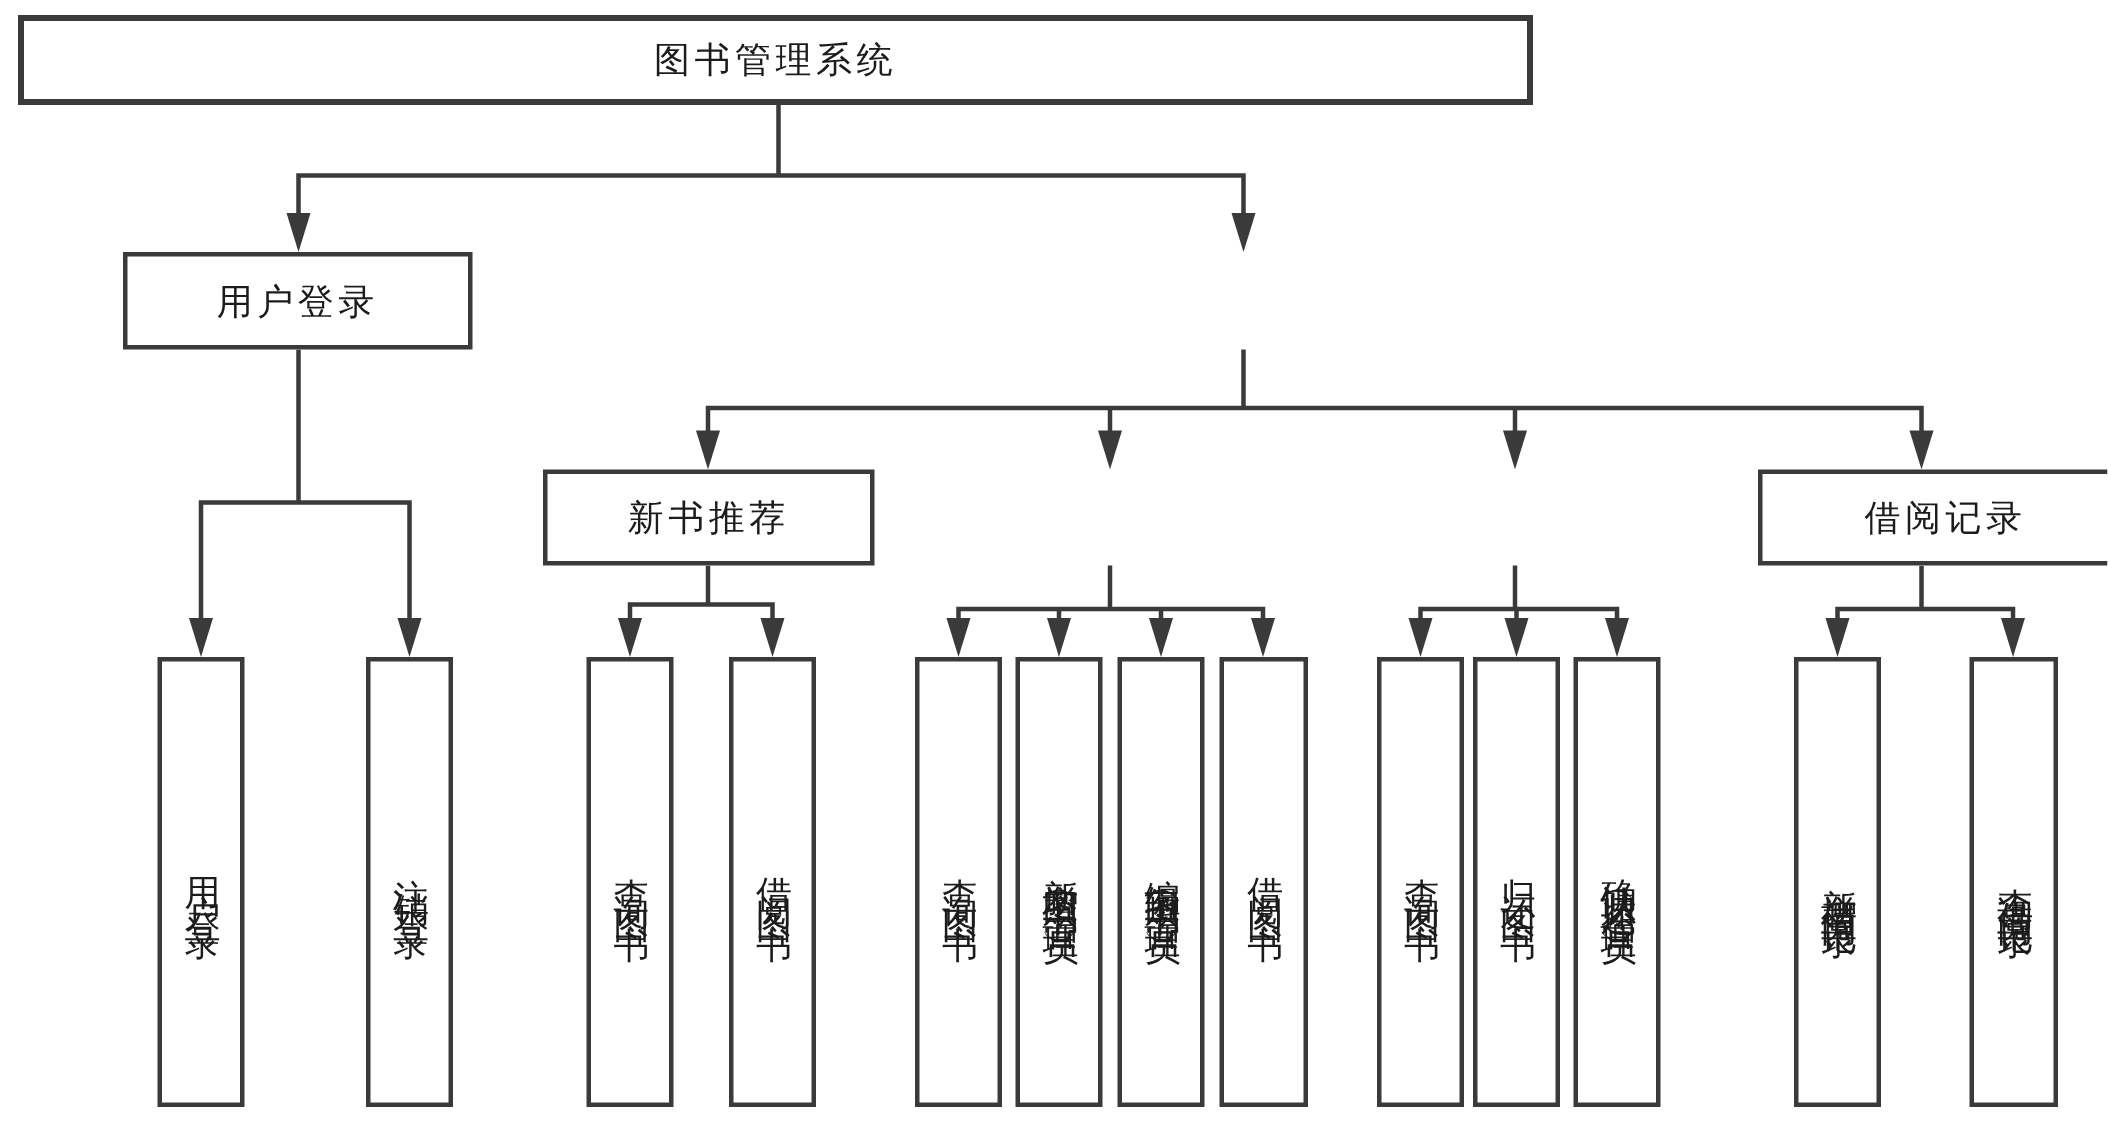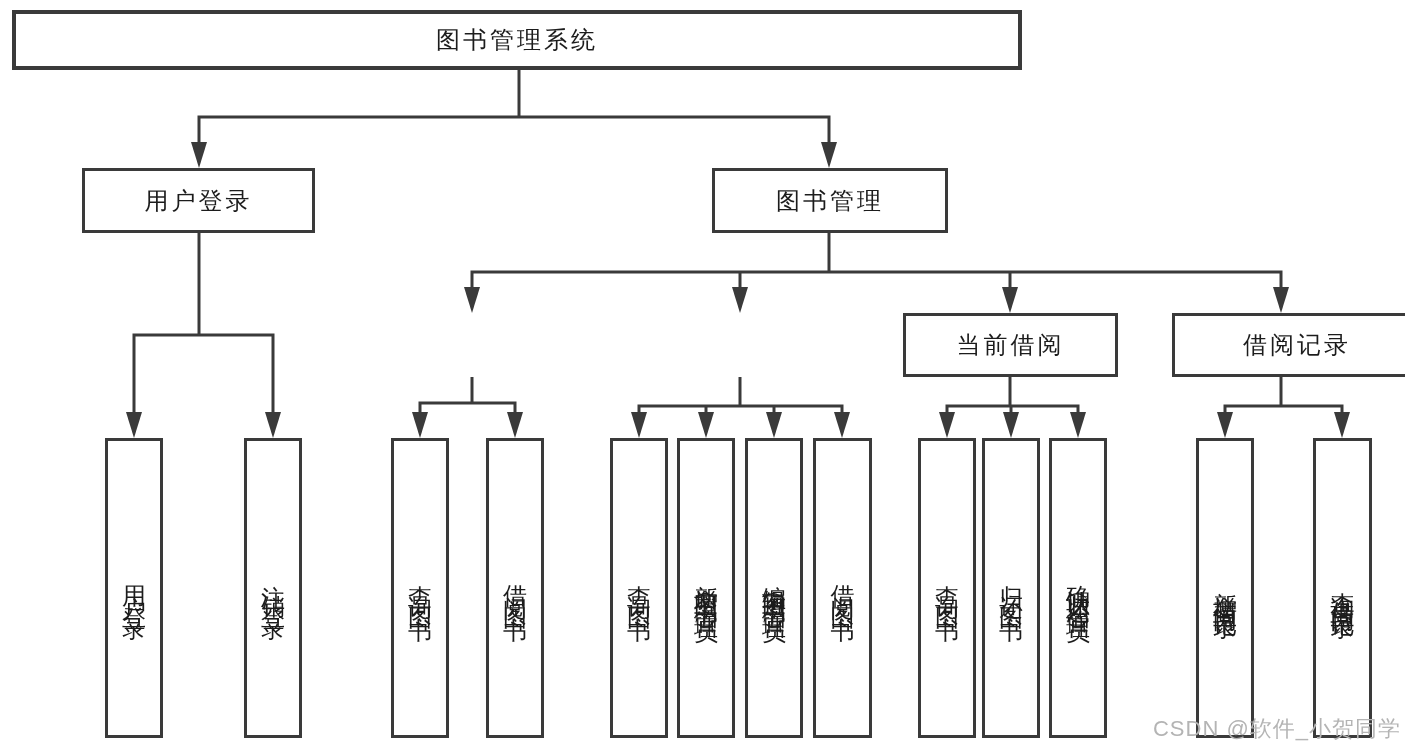--- a/index.html
+++ b/index.html
@@ -91,26 +91,23 @@
     </g>
   </svg>
 
   <div class="node root" style="left:12px;top:10px;width:1010px;height:60px">
     <span class="hlabel">图书管理系统</span>
   </div>
 
   <div class="node" style="left:82px;top:168px;width:233px;height:65px">
     <span class="hlabel">用户登录</span>
   </div>
-  <div class="node" style="left:712px;top:168px;width:236px;height:65px">
-    <span class="hlabel">图书管理</span>
-  </div>
 
-  <div class="node" style="left:903px;top:313px;width:215px;height:64px">
-    <span class="hlabel">当前借阅</span>
+  <div class="node" style="left:362px;top:313px;width:221px;height:64px">
+    <span class="hlabel">新书推荐</span>
   </div>
   <div class="node" style="left:1172px;top:313px;width:250px;height:64px">
     <span class="hlabel">借阅记录</span>
   </div>
 
   <div class="node leaf" style="left:105px;top:438px;width:58px;height:300px">
     <span class="vtext">用户登录</span>
   </div>
   <div class="node leaf" style="left:244px;top:438px;width:58px;height:300px">
     <span class="vtext">注销登录</span>
@@ -146,15 +143,14 @@
     <span class="vtext long">确认归还（管理员）</span>
   </div>
 
   <div class="node leaf" style="left:1196px;top:438px;width:58px;height:300px">
     <span class="vtext long">新增借阅记录</span>
   </div>
   <div class="node leaf" style="left:1313px;top:438px;width:59px;height:300px">
     <span class="vtext long">查询借阅记录</span>
   </div>
 
-  <div class="watermark">CSDN @软件_小贺同学</div>
 
 </div>
 
 </body></html>

